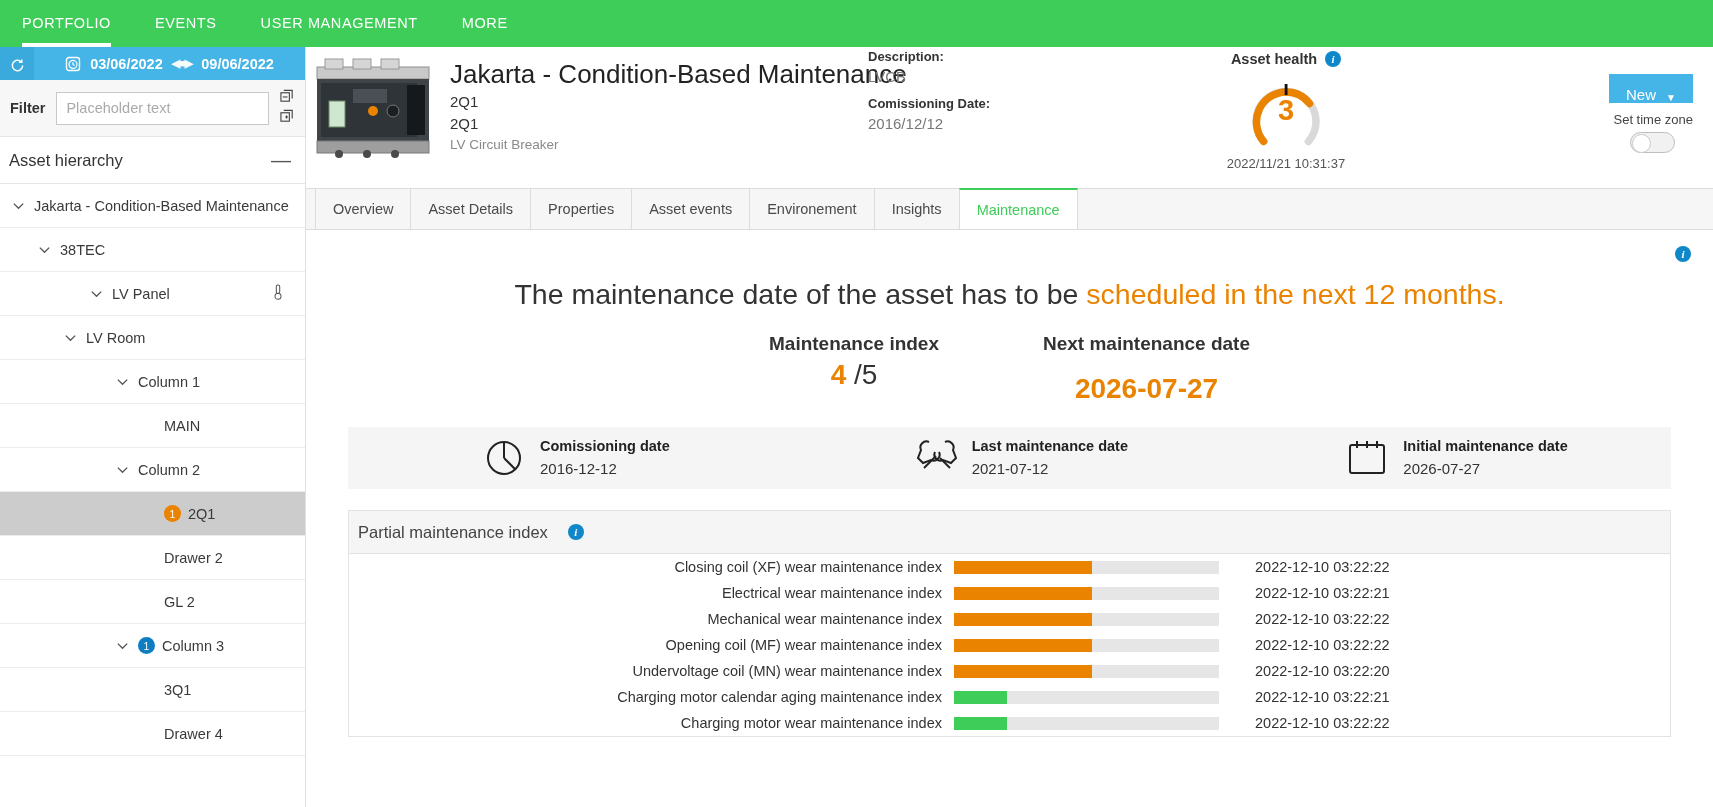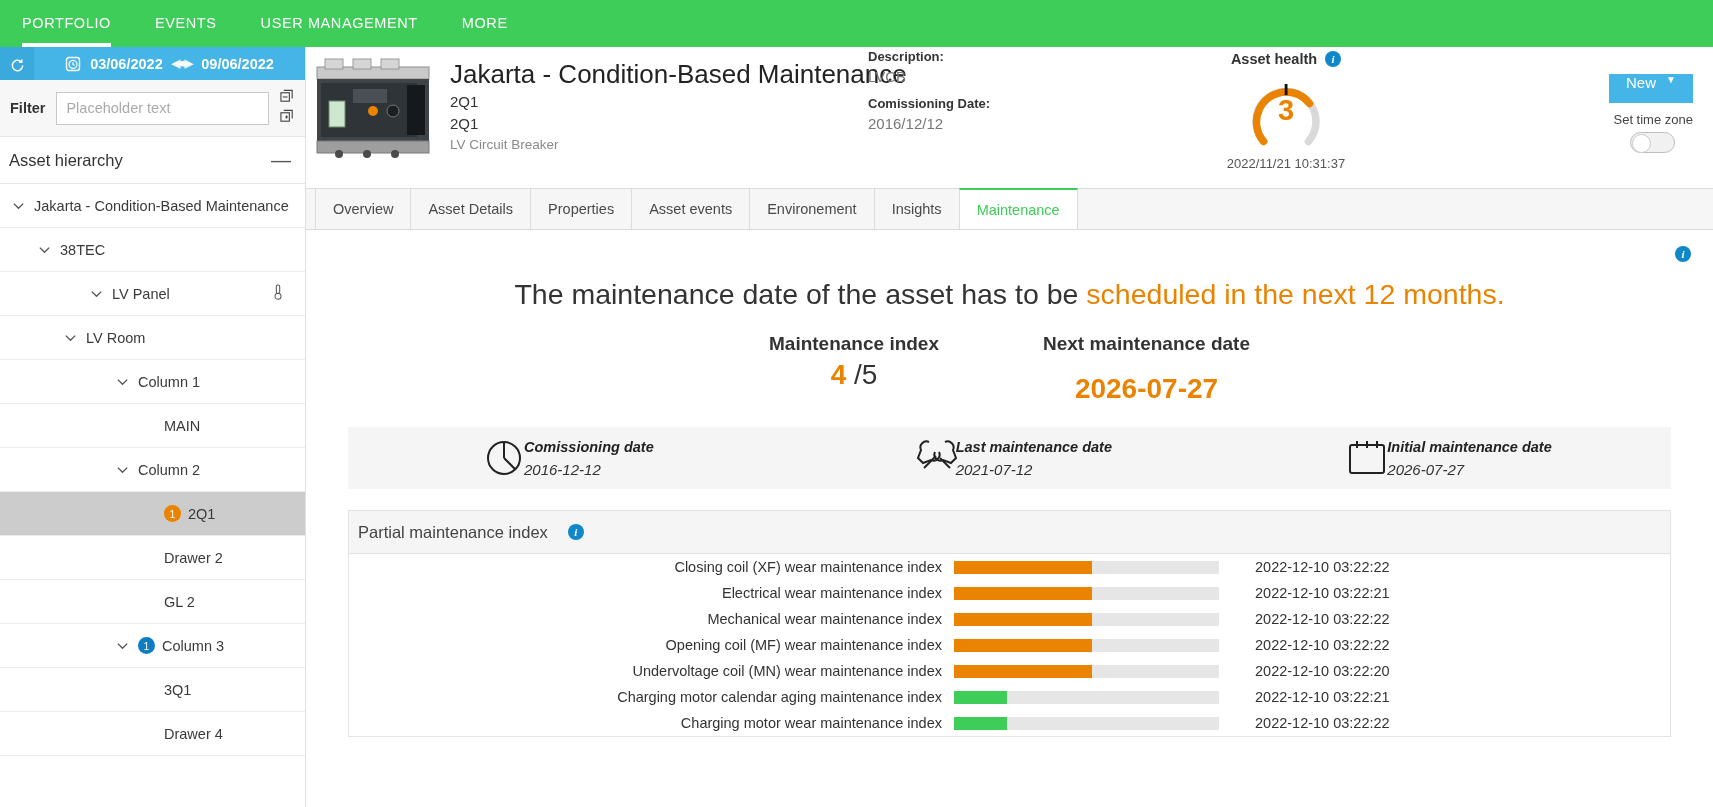--- a/index.html
+++ b/index.html
@@ -129,21 +129,21 @@
   .gauge-wrap { position: relative; width: 100px; height: 80px; margin: 5px auto 0; }
   .gauge-value {
     position: absolute; left: 0; right: 0; top: 22px;
     font-size: 29px; color: #e98300; font-weight: 600;
   }
   .health-ts { font-size: 13px; color: #555; margin-top: 4px; }
 
   .newbtn {
     position: absolute; right: 20px; top: 27px; width: 84px; height: 29px;
     background: #45b4e6; color: #fff; font-size: 15px;
-    display: flex; align-items: flex-start; justify-content: center; gap: 10px;
+    display: flex; align-items: flex-end; justify-content: center; gap: 10px;
     cursor: pointer;
   }
   .tz-label { position: absolute; right: 20px; top: 65px; font-size: 13px; color: #444; }
   .toggle {
     position: absolute; right: 38px; top: 85px; width: 45px; height: 21px;
     border-radius: 11px; border: 1px solid #bdbdbd; background: #f1f1f1;
     cursor: pointer;
   }
   .toggle-knob {
     position: absolute; left: 1px; top: 1px; width: 19px; height: 19px;
@@ -187,21 +187,21 @@
   .kpi-value { margin-top: 18px; font-size: 28px; font-weight: bold; }
   .kpi-value .num { color: #e98300; }
   .kpi-value .den { color: #333; font-weight: normal; }
   .kpi-date { color: #e98300; }
   .kpi-mi { margin-top: 4px; }
 
   .datespanel {
     margin: 22px 42px 0 42px; height: 62px; background: #f5f5f5;
     display: flex; align-items: center;
   }
-  .dateitem { flex: 1; display: flex; align-items: flex-end; padding-left: 136px; font-style: italic; }
+  .dateitem { flex: 1; display: flex; align-items: flex-start; gap: 16px; padding-left: 136px; }
   .dateitem:nth-child(2) { padding-left: 108px; }
   .dateitem:nth-child(3) { padding-left: 108px; }
   .date-icon { width: 40px; height: 40px; flex: 0 0 auto; }
   .date-texts { }
   .date-label { font-size: 14.5px; color: #222; font-weight: bold; }
   .date-value { font-size: 15px; color: #333; margin-top: 6px; }
 
   .pmi-card {
     margin: 21px 42px 0 42px; border: 1px solid #e3e3e3;
   }

